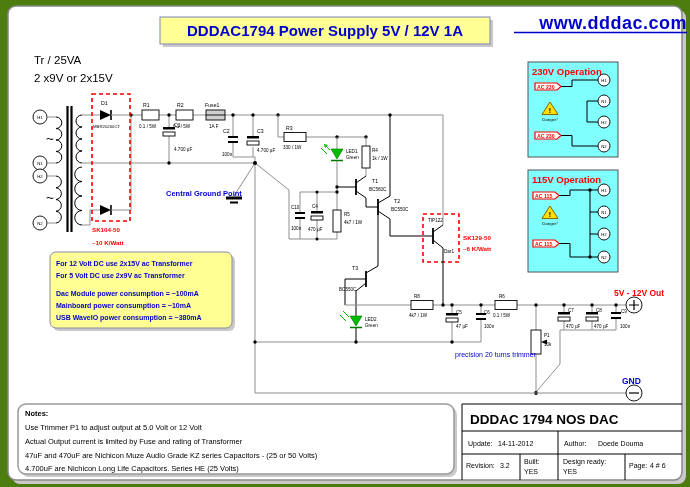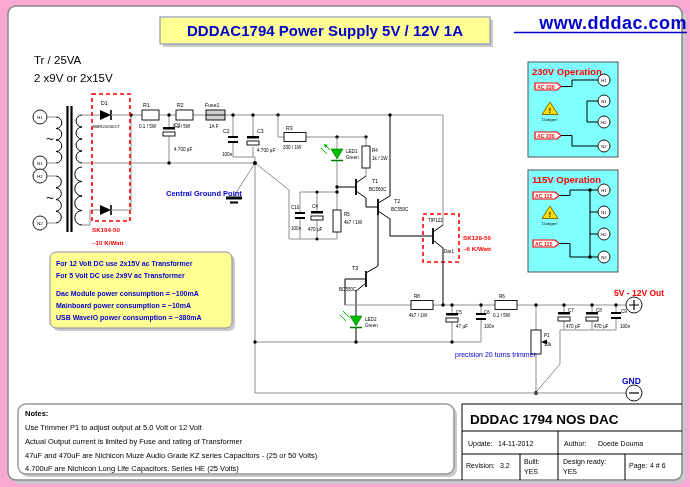--- a/index.html
+++ b/index.html
@@ -1,16 +1,16 @@
 <!DOCTYPE html>
 <html><head>
 <meta charset="utf-8">
 <style>
   html,body{margin:0;padding:0;background:#fff;}
-  #stage{position:relative;width:690px;height:487px;background:#f9a8d4;overflow:hidden;
+  #stage{position:relative;width:690px;height:487px;background:#4d7c0f;overflow:hidden;
          font-family:"Liberation Sans",sans-serif;}
   svg{position:absolute;left:0;top:0;}
   svg text{font-family:"Liberation Sans",sans-serif;fill:#000;}
   .w  {stroke:#8f8f8f;stroke-width:1;fill:none;}
   .wb {stroke:#000;stroke-width:1;fill:none;}
   .comp{fill:#fff;stroke:#000;stroke-width:0.9;}
   .plate{fill:#000;}
   .dot{fill:#000;}
   .t42{font-size:4.3px;}
   .t45{font-size:4.6px;}

